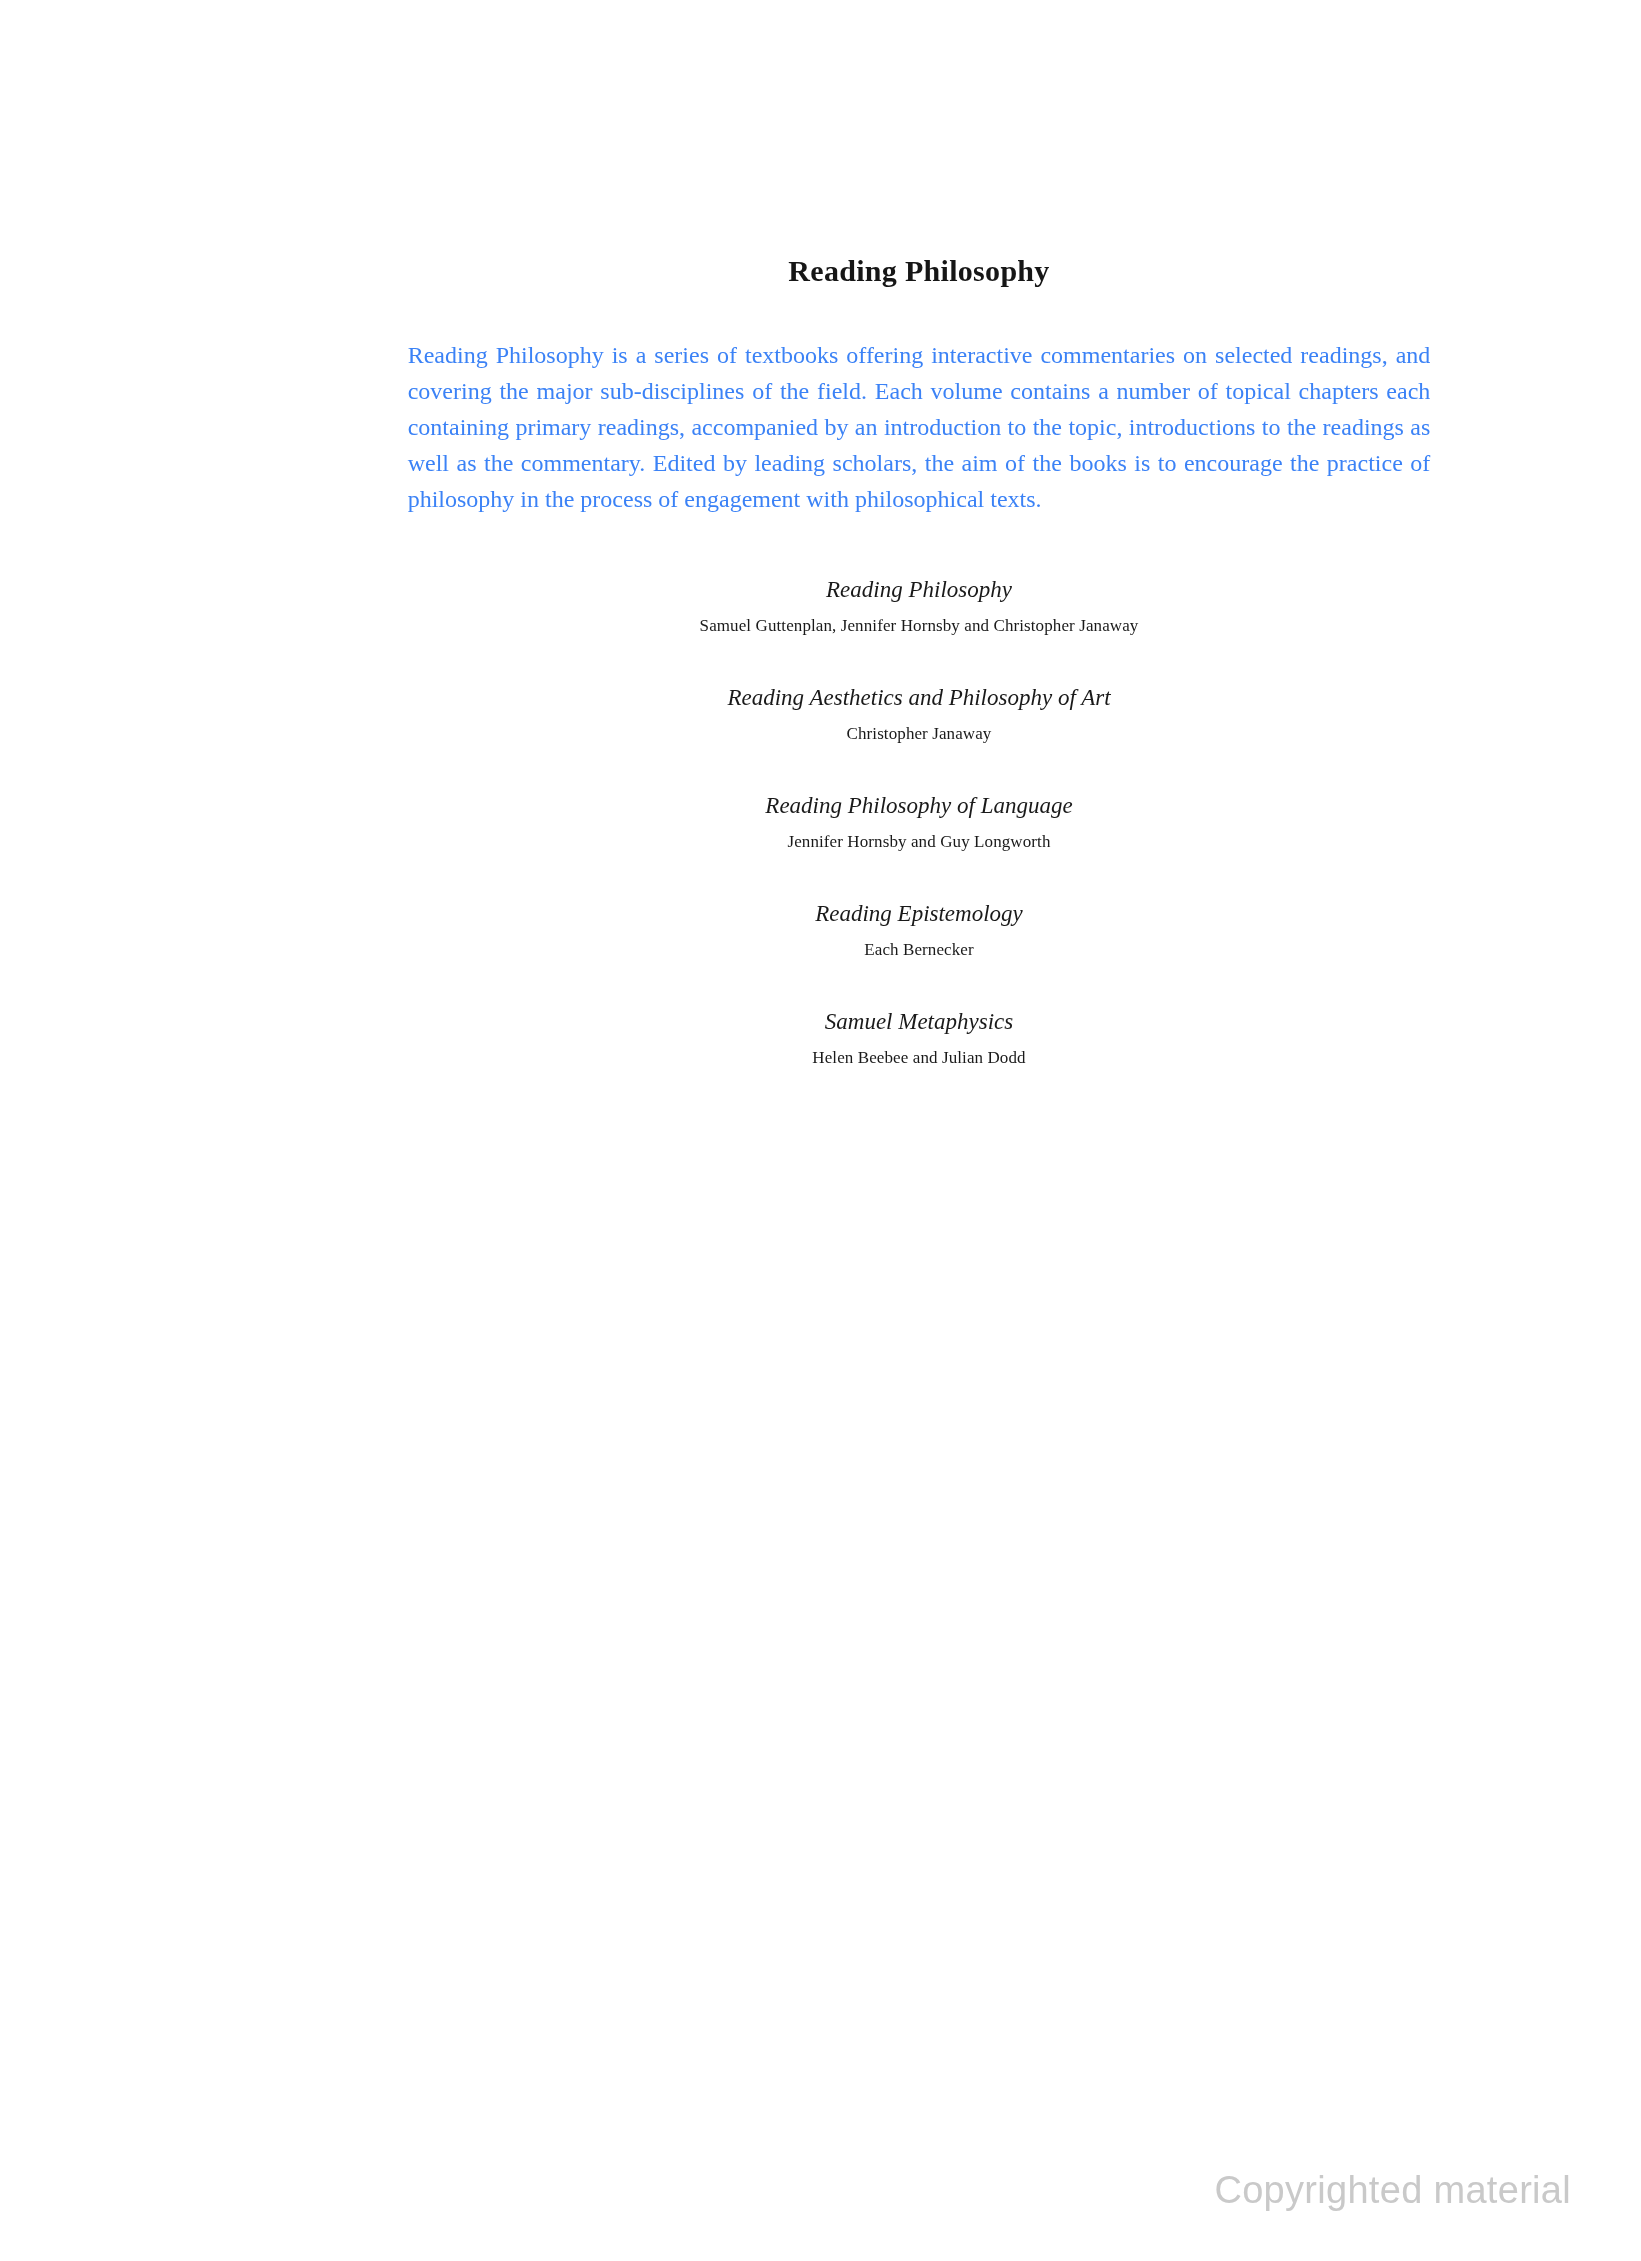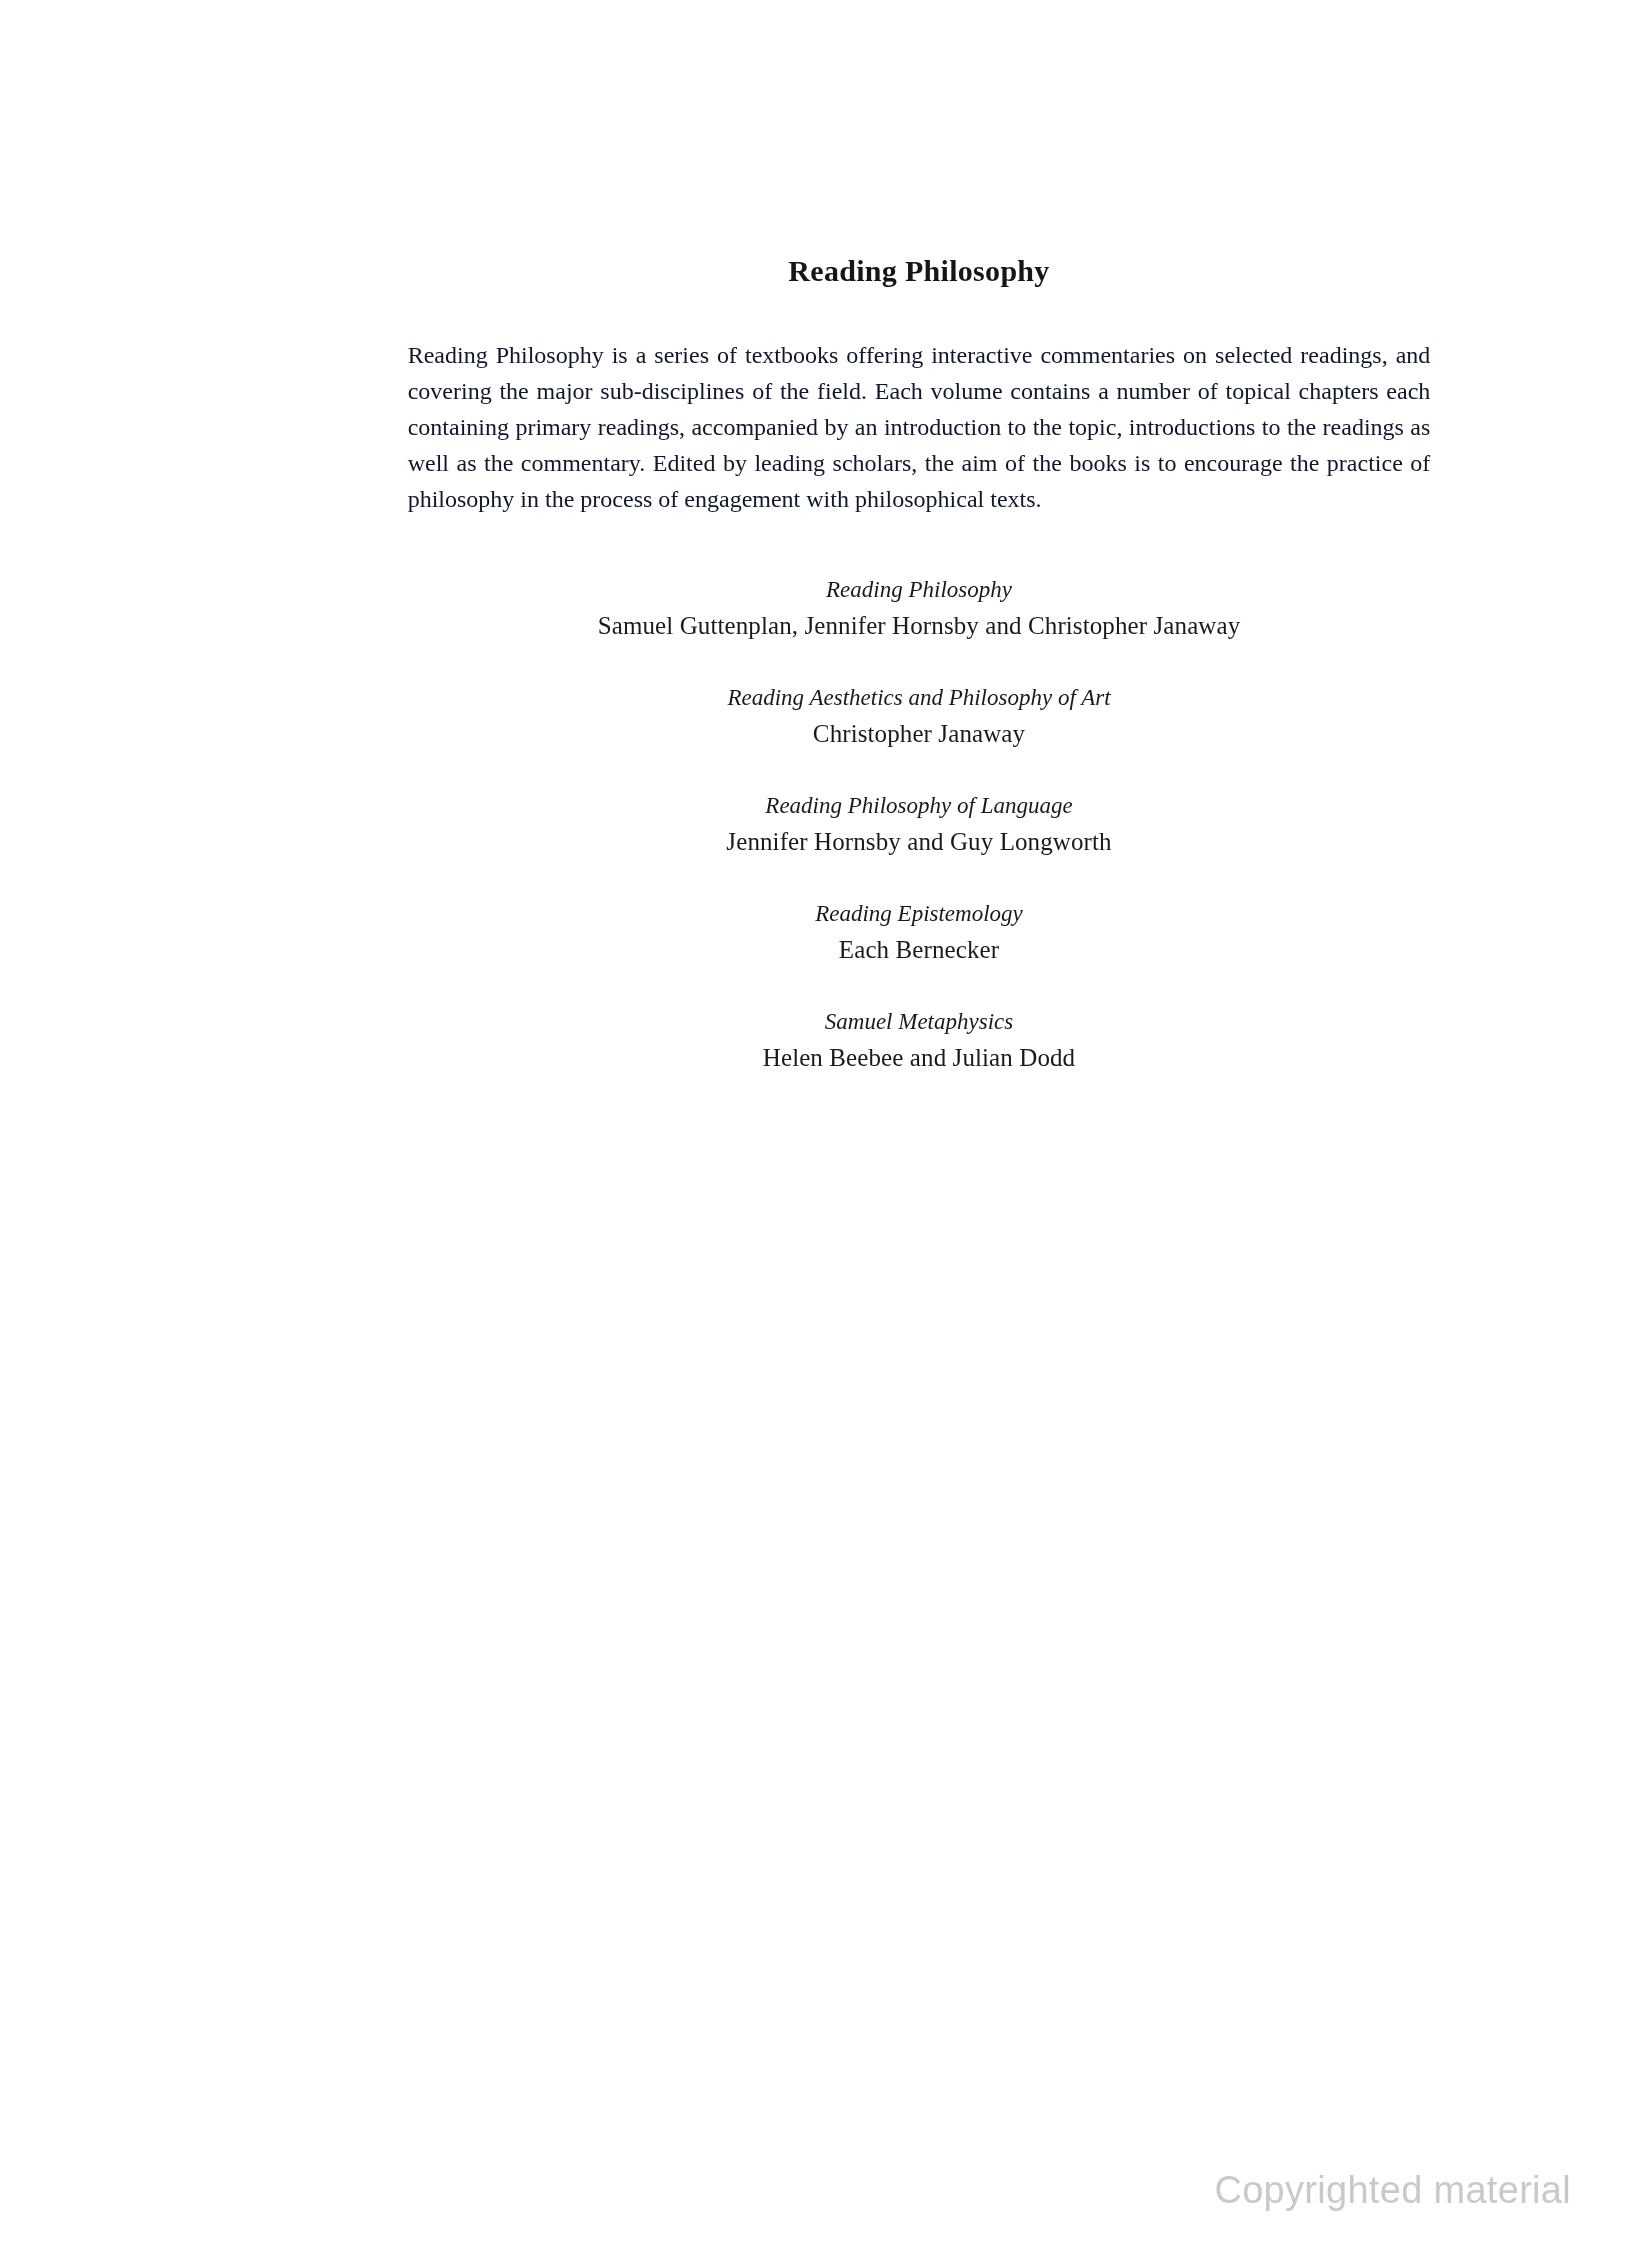--- a/index.html
+++ b/index.html
@@ -29,21 +29,21 @@
     letter-spacing: 0.3px;
     margin: 0 0 49px 0;
     color: #161616;
   }
   .blurb {
     text-align: justify;
     text-justify: inter-word;
     font-size: 24px;
     line-height: 36px;
     margin: 0 0 55px 0;
-    color: #0f172a;
+    color: #3b82f6;
     padding: 0 2.7px;
   }
   .book-list {
     margin: 0;
     padding: 0;
     list-style: none;
   }
   .book {
     text-align: center;
     margin: 0 0 36px 0;
@@ -53,21 +53,21 @@
   }
   .book-title {
     display: block;
     font-style: italic;
     font-size: 23px;
     line-height: 36px;
     color: #1a1a1a;
   }
   .book-authors {
     display: block;
-    font-size: 25px;
+    font-size: 17px;
     line-height: 36px;
     color: #1a1a1a;
     letter-spacing: 0.1px;
   }
   .watermark {
     position: absolute;
     right: 41px;
     bottom: 49px;
     font-size: 38px;
     color: #c9c9c9;

